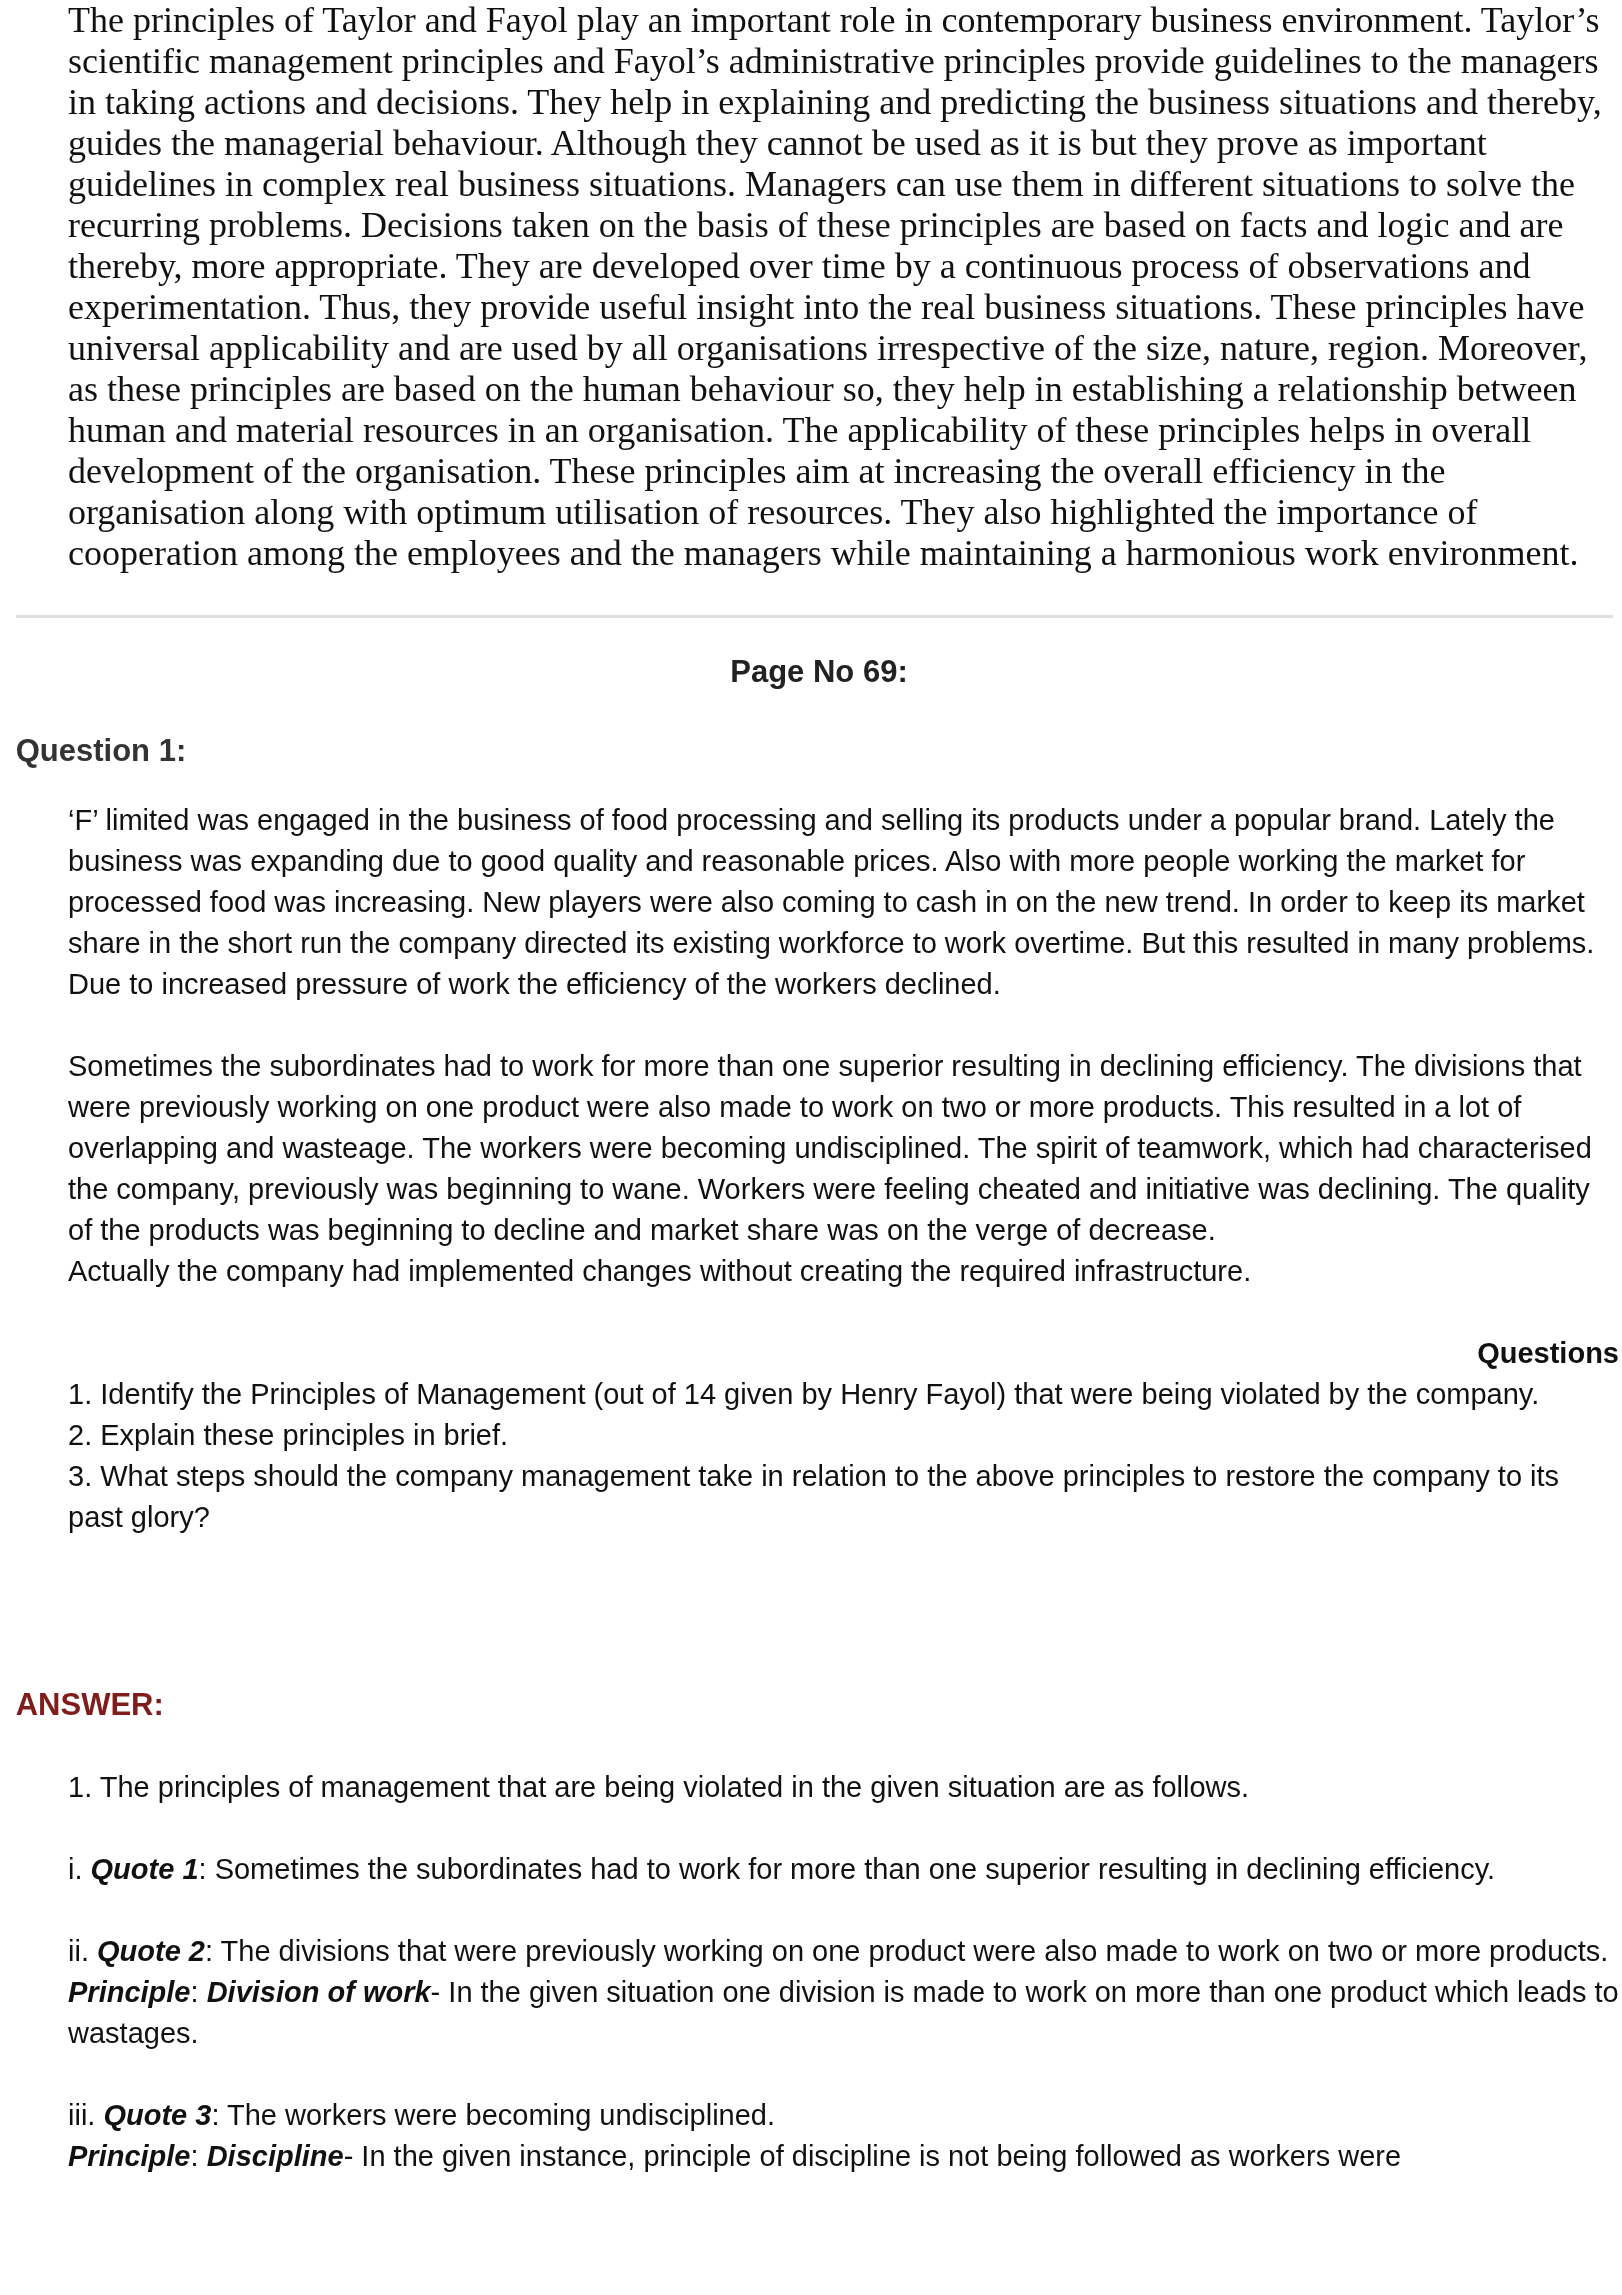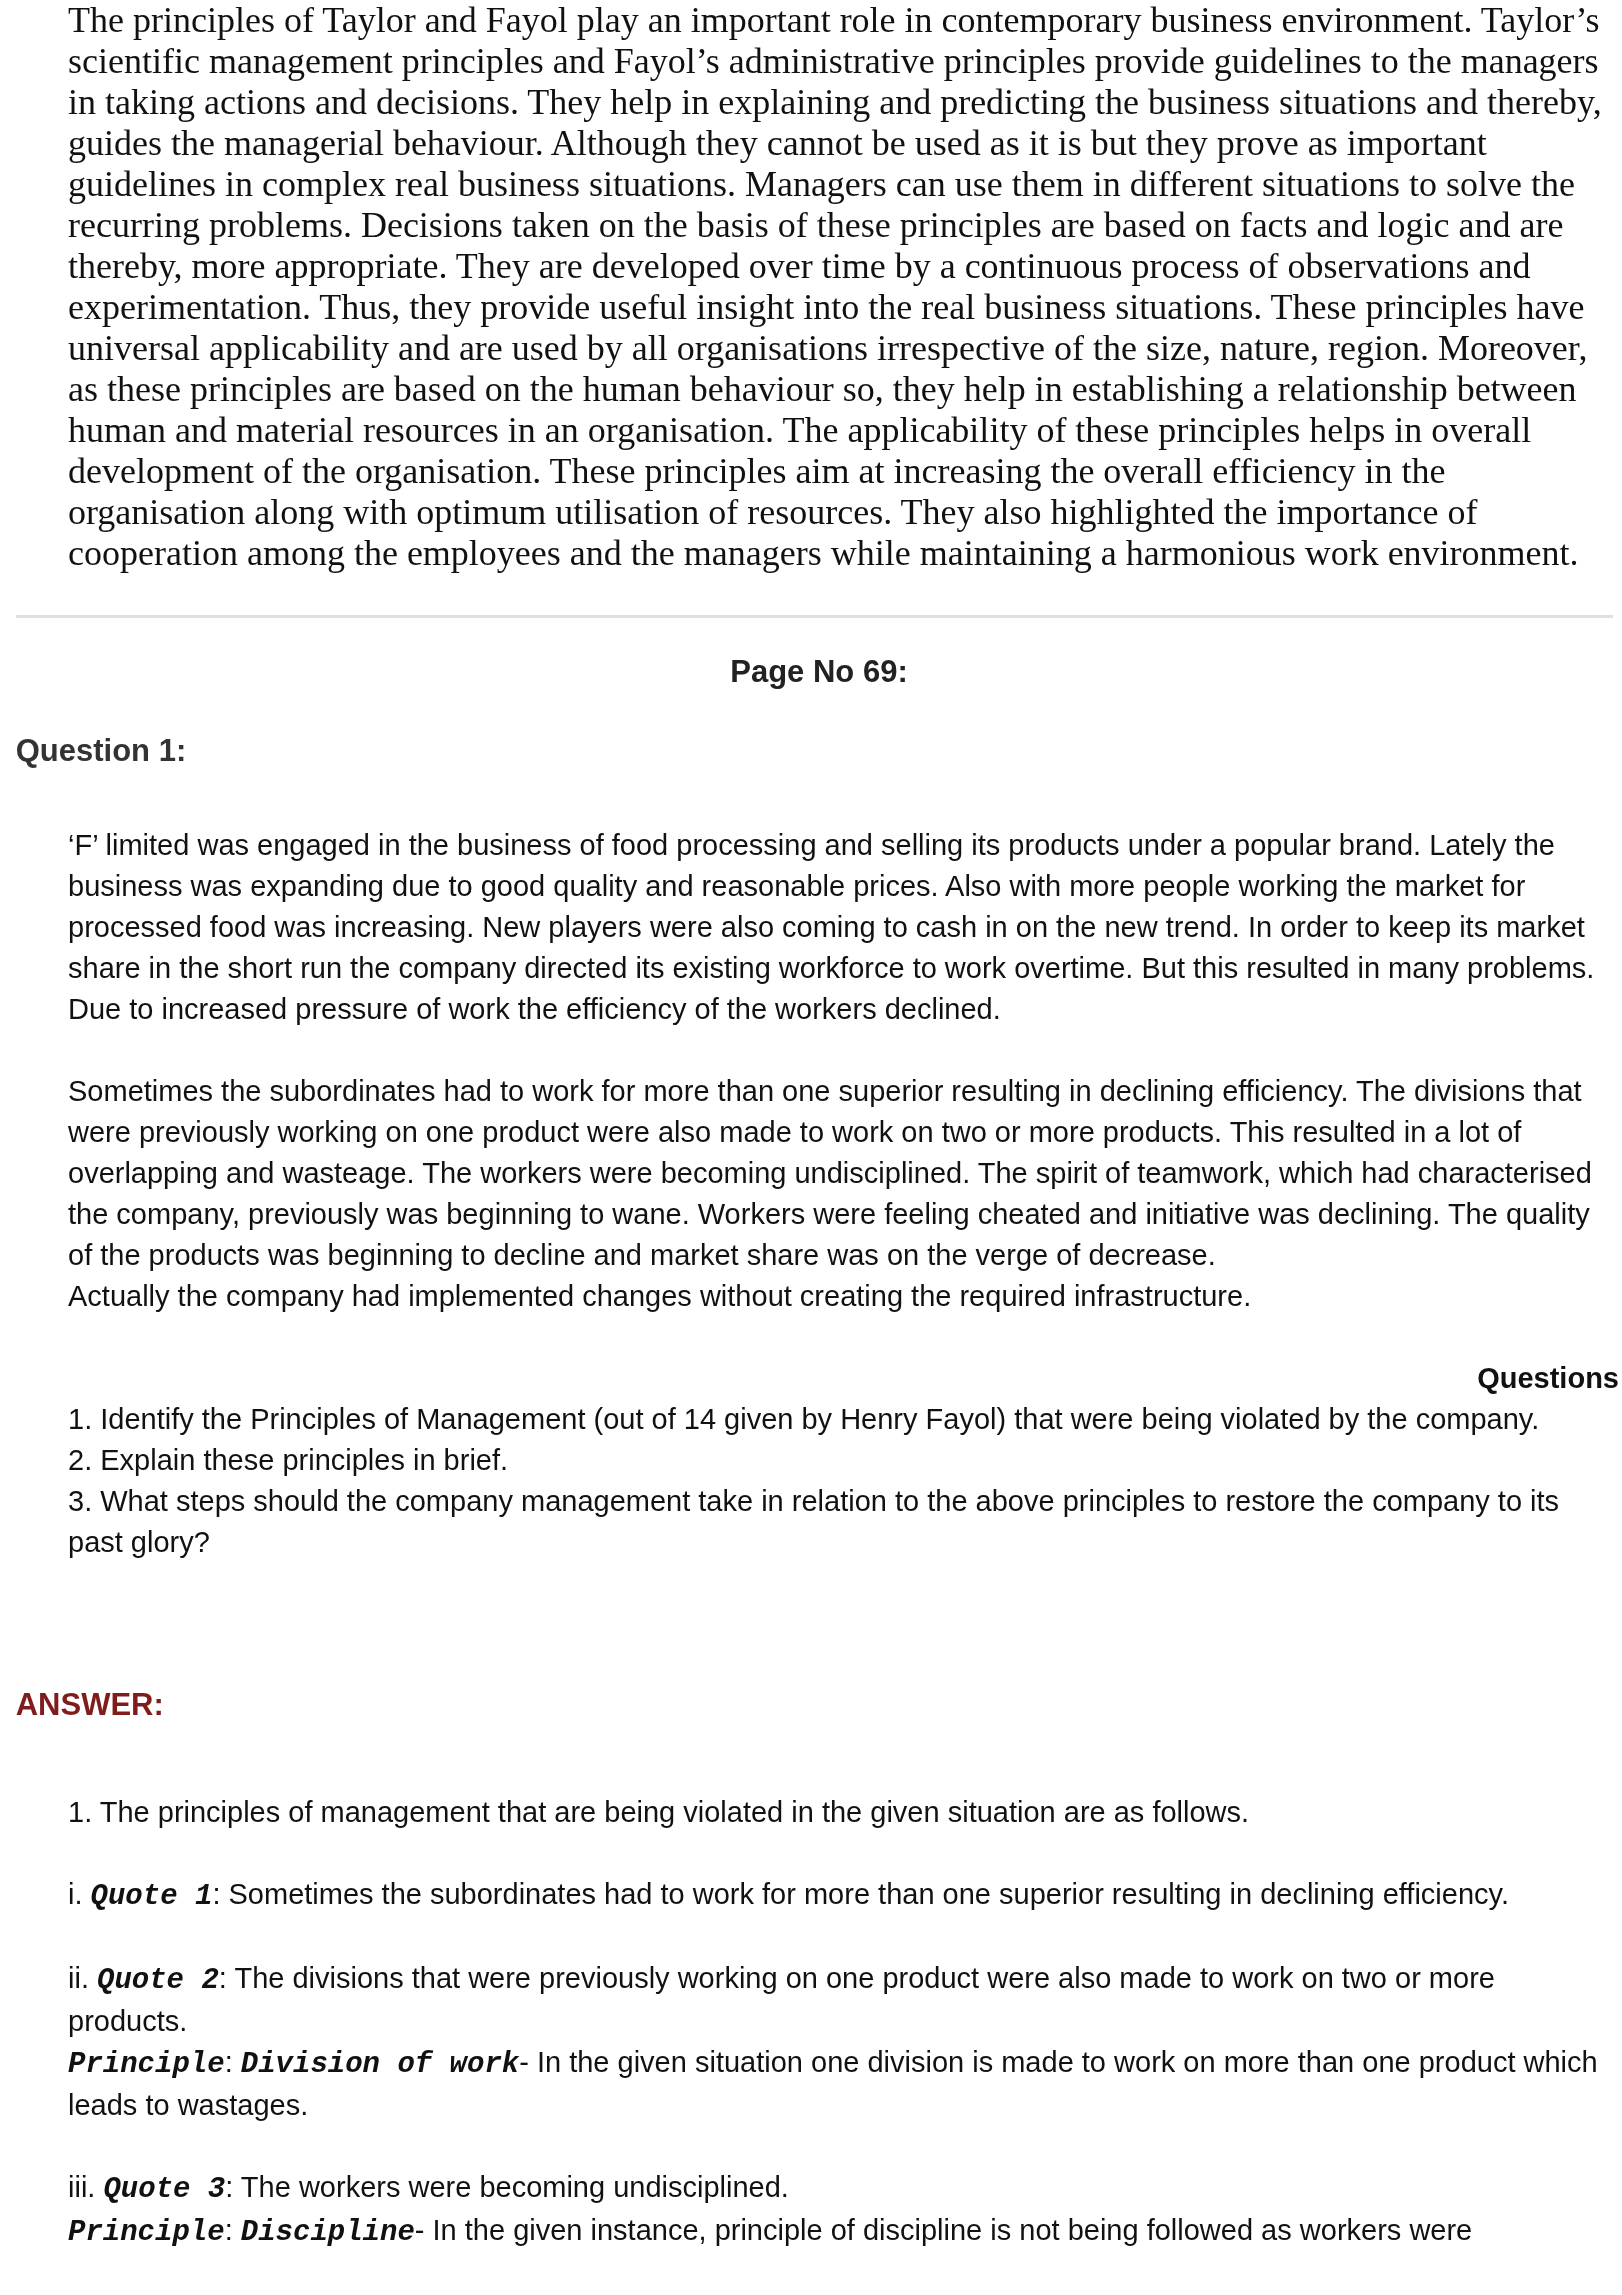--- a/index.html
+++ b/index.html
@@ -18,29 +18,29 @@
   .page-no {
     position: absolute; left: 0; width: 1622px; top: 654px; text-align: center;
     font-size: 31px; font-weight: bold; color: #222; margin-left: 8px;
   }
   .question-head {
     position: absolute; left: 15.7px; top: 733px;
     font-size: 31px; font-weight: bold; color: #333;
   }
   .body-block {
     position: absolute; left: 68px; width: 1551px;
-    font-size: 29px; line-height: 41px; color: #111; margin-top: 25px;
+    font-size: 29px; line-height: 41px; color: #111;
   }
   .body-block p { margin: 0; }
   .gap { height: 41px; }
   .answer-head {
     position: absolute; left: 15.7px; top: 1687px;
     font-size: 31px; font-weight: bold;
   }
-  b.bi { font-weight: bold; font-style: italic; font-family: Liberation Mono, monospace; }
+  b.bi { font-weight: bold; font-style: italic; }
 </style>
 </head>
 <body>
 
 <p class="serif-block">The principles of Taylor and Fayol play an important role in contemporary business environment. Taylor’s scientific management principles and Fayol’s administrative principles provide guidelines to the managers in taking actions and decisions. They help in explaining and predicting the business situations and thereby, guides the managerial behaviour. Although they cannot be used as it is but they prove as important guidelines in complex real business situations. Managers can use them in different situations to solve the recurring problems. Decisions taken on the basis of these principles are based on facts and logic and are thereby, more appropriate. They are developed over time by a continuous process of observations and experimentation. Thus, they provide useful insight into the real business situations. These principles have universal applicability and are used by all organisations irrespective of the size, nature, region. Moreover, as these principles are based on the human behaviour so, they help in establishing a relationship between human and material resources in an organisation. The applicability of these principles helps in overall development of the organisation. These principles aim at increasing the overall efficiency in the organisation along with optimum utilisation of resources. They also highlighted the importance of cooperation among the employees and the managers while maintaining a harmonious work environment.</p>
 
 <div class="divider"></div>
 
 <div class="page-no sans">Page No 69:</div>
 

